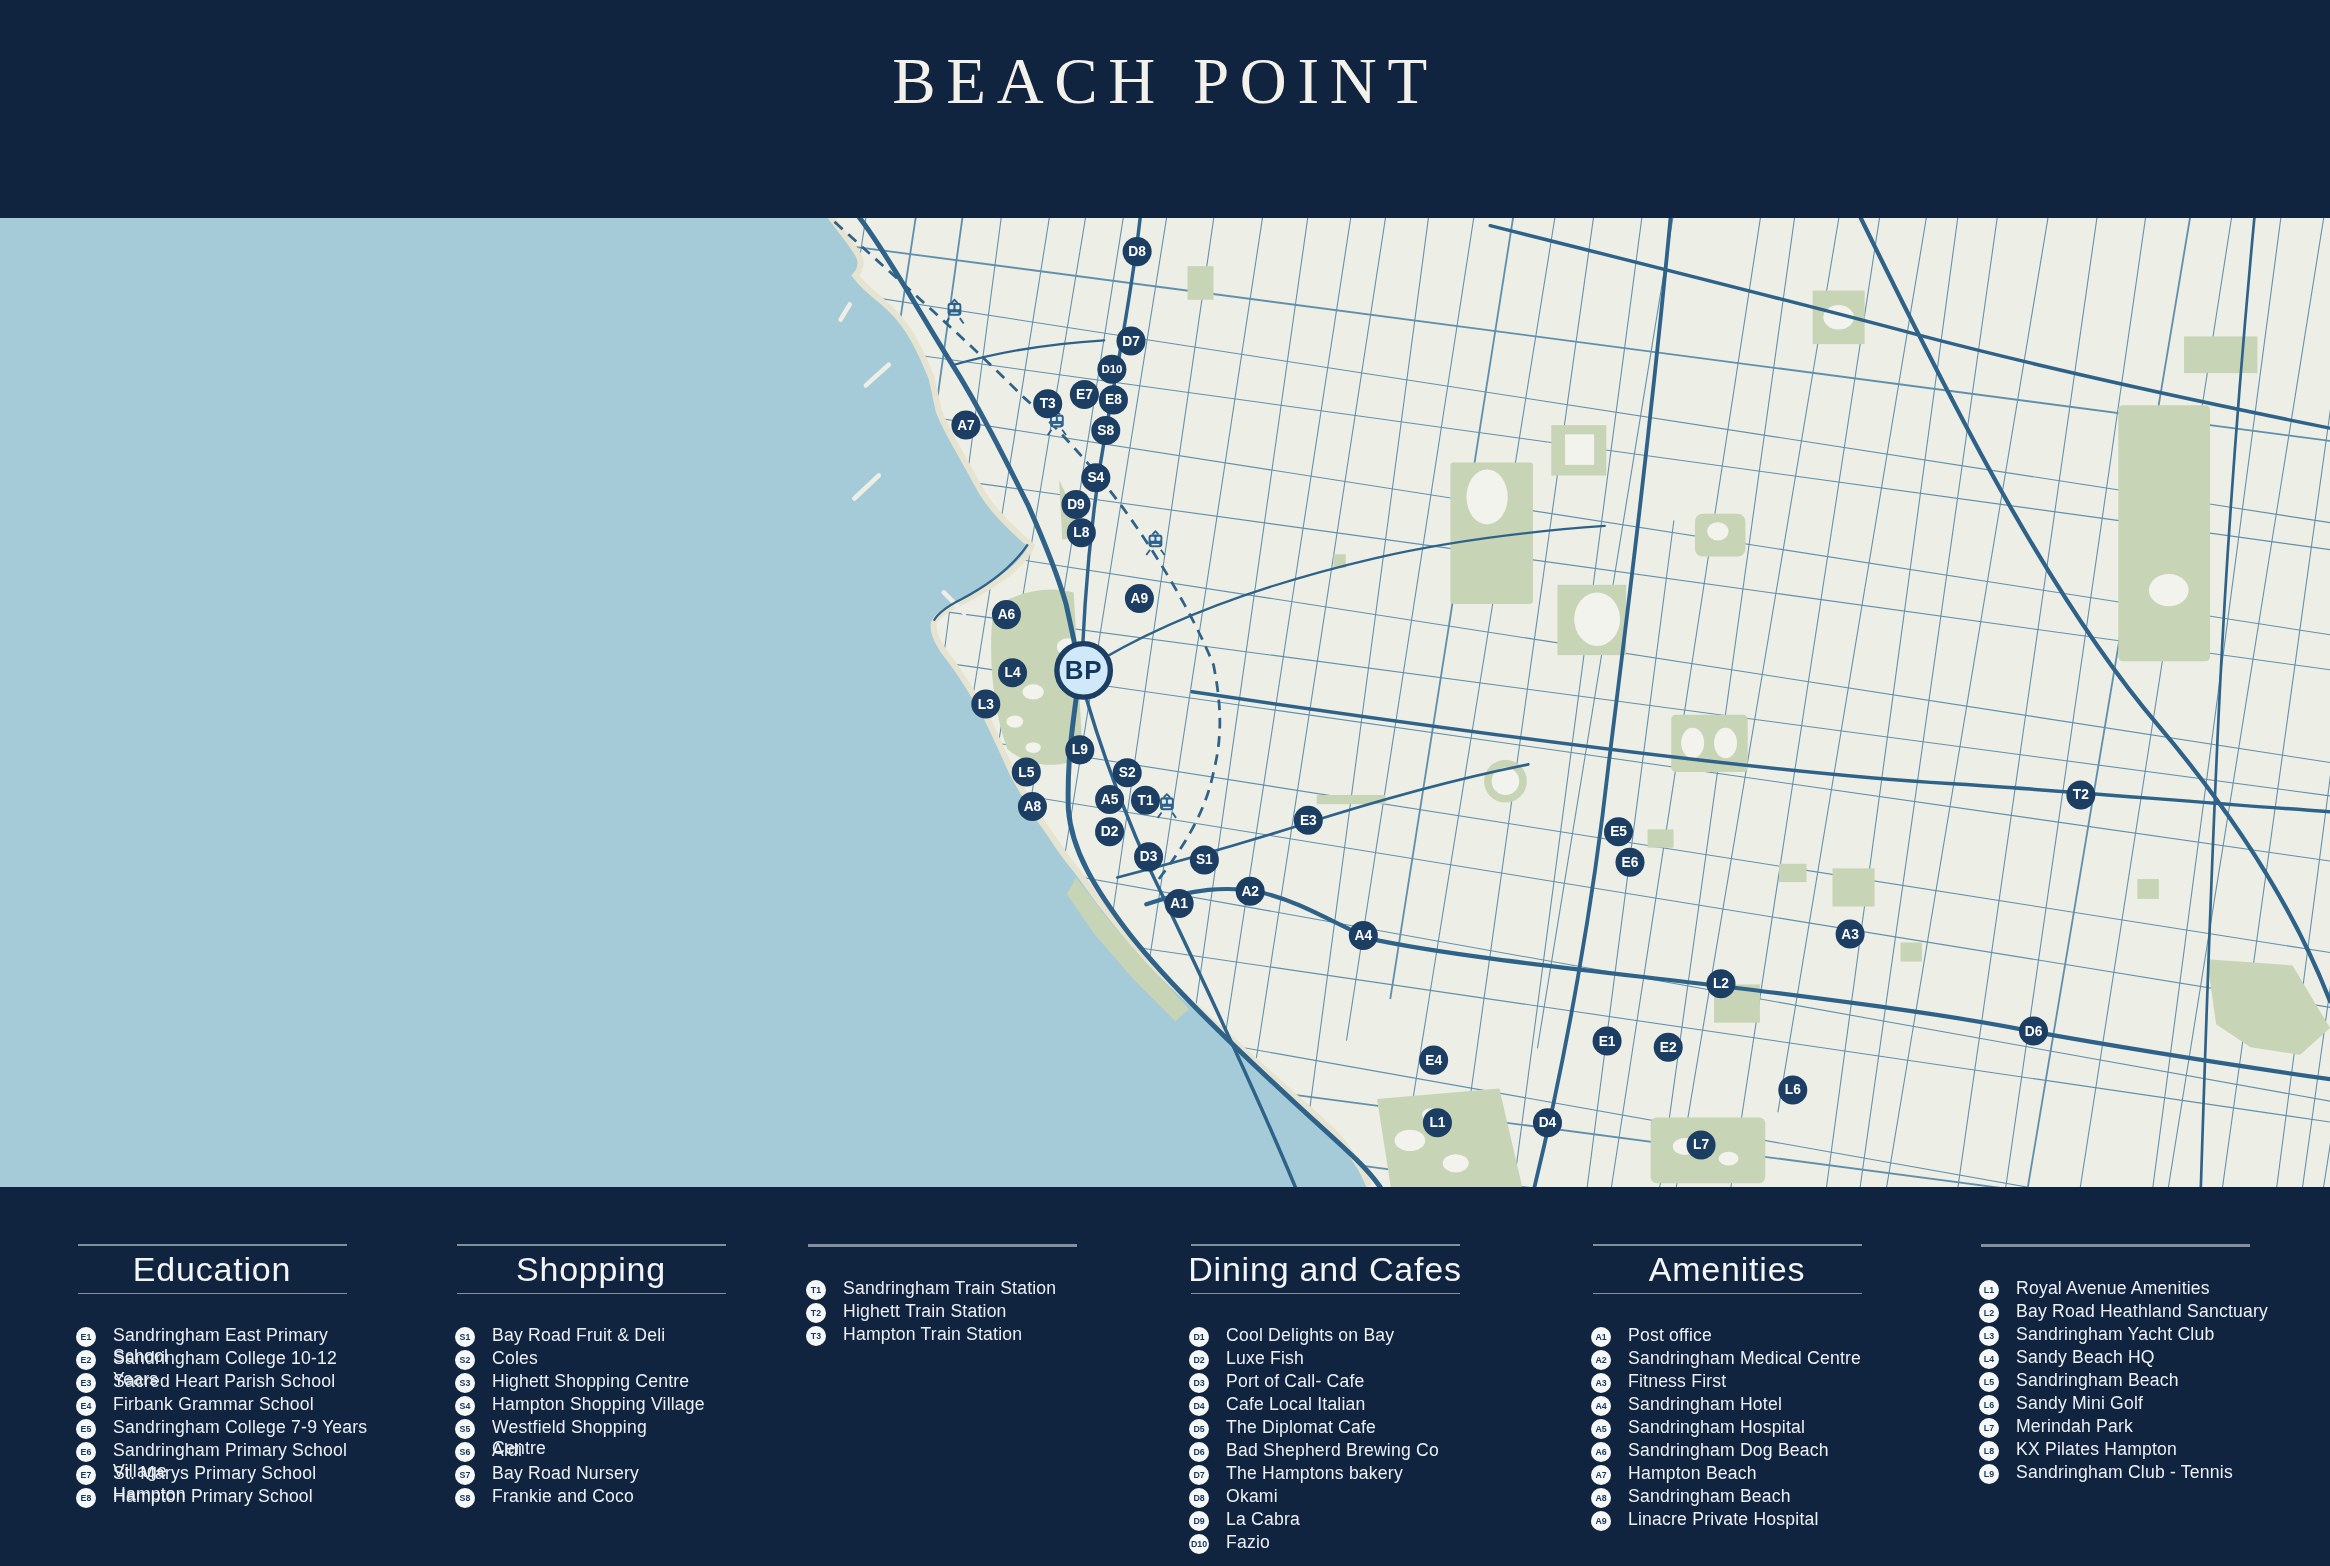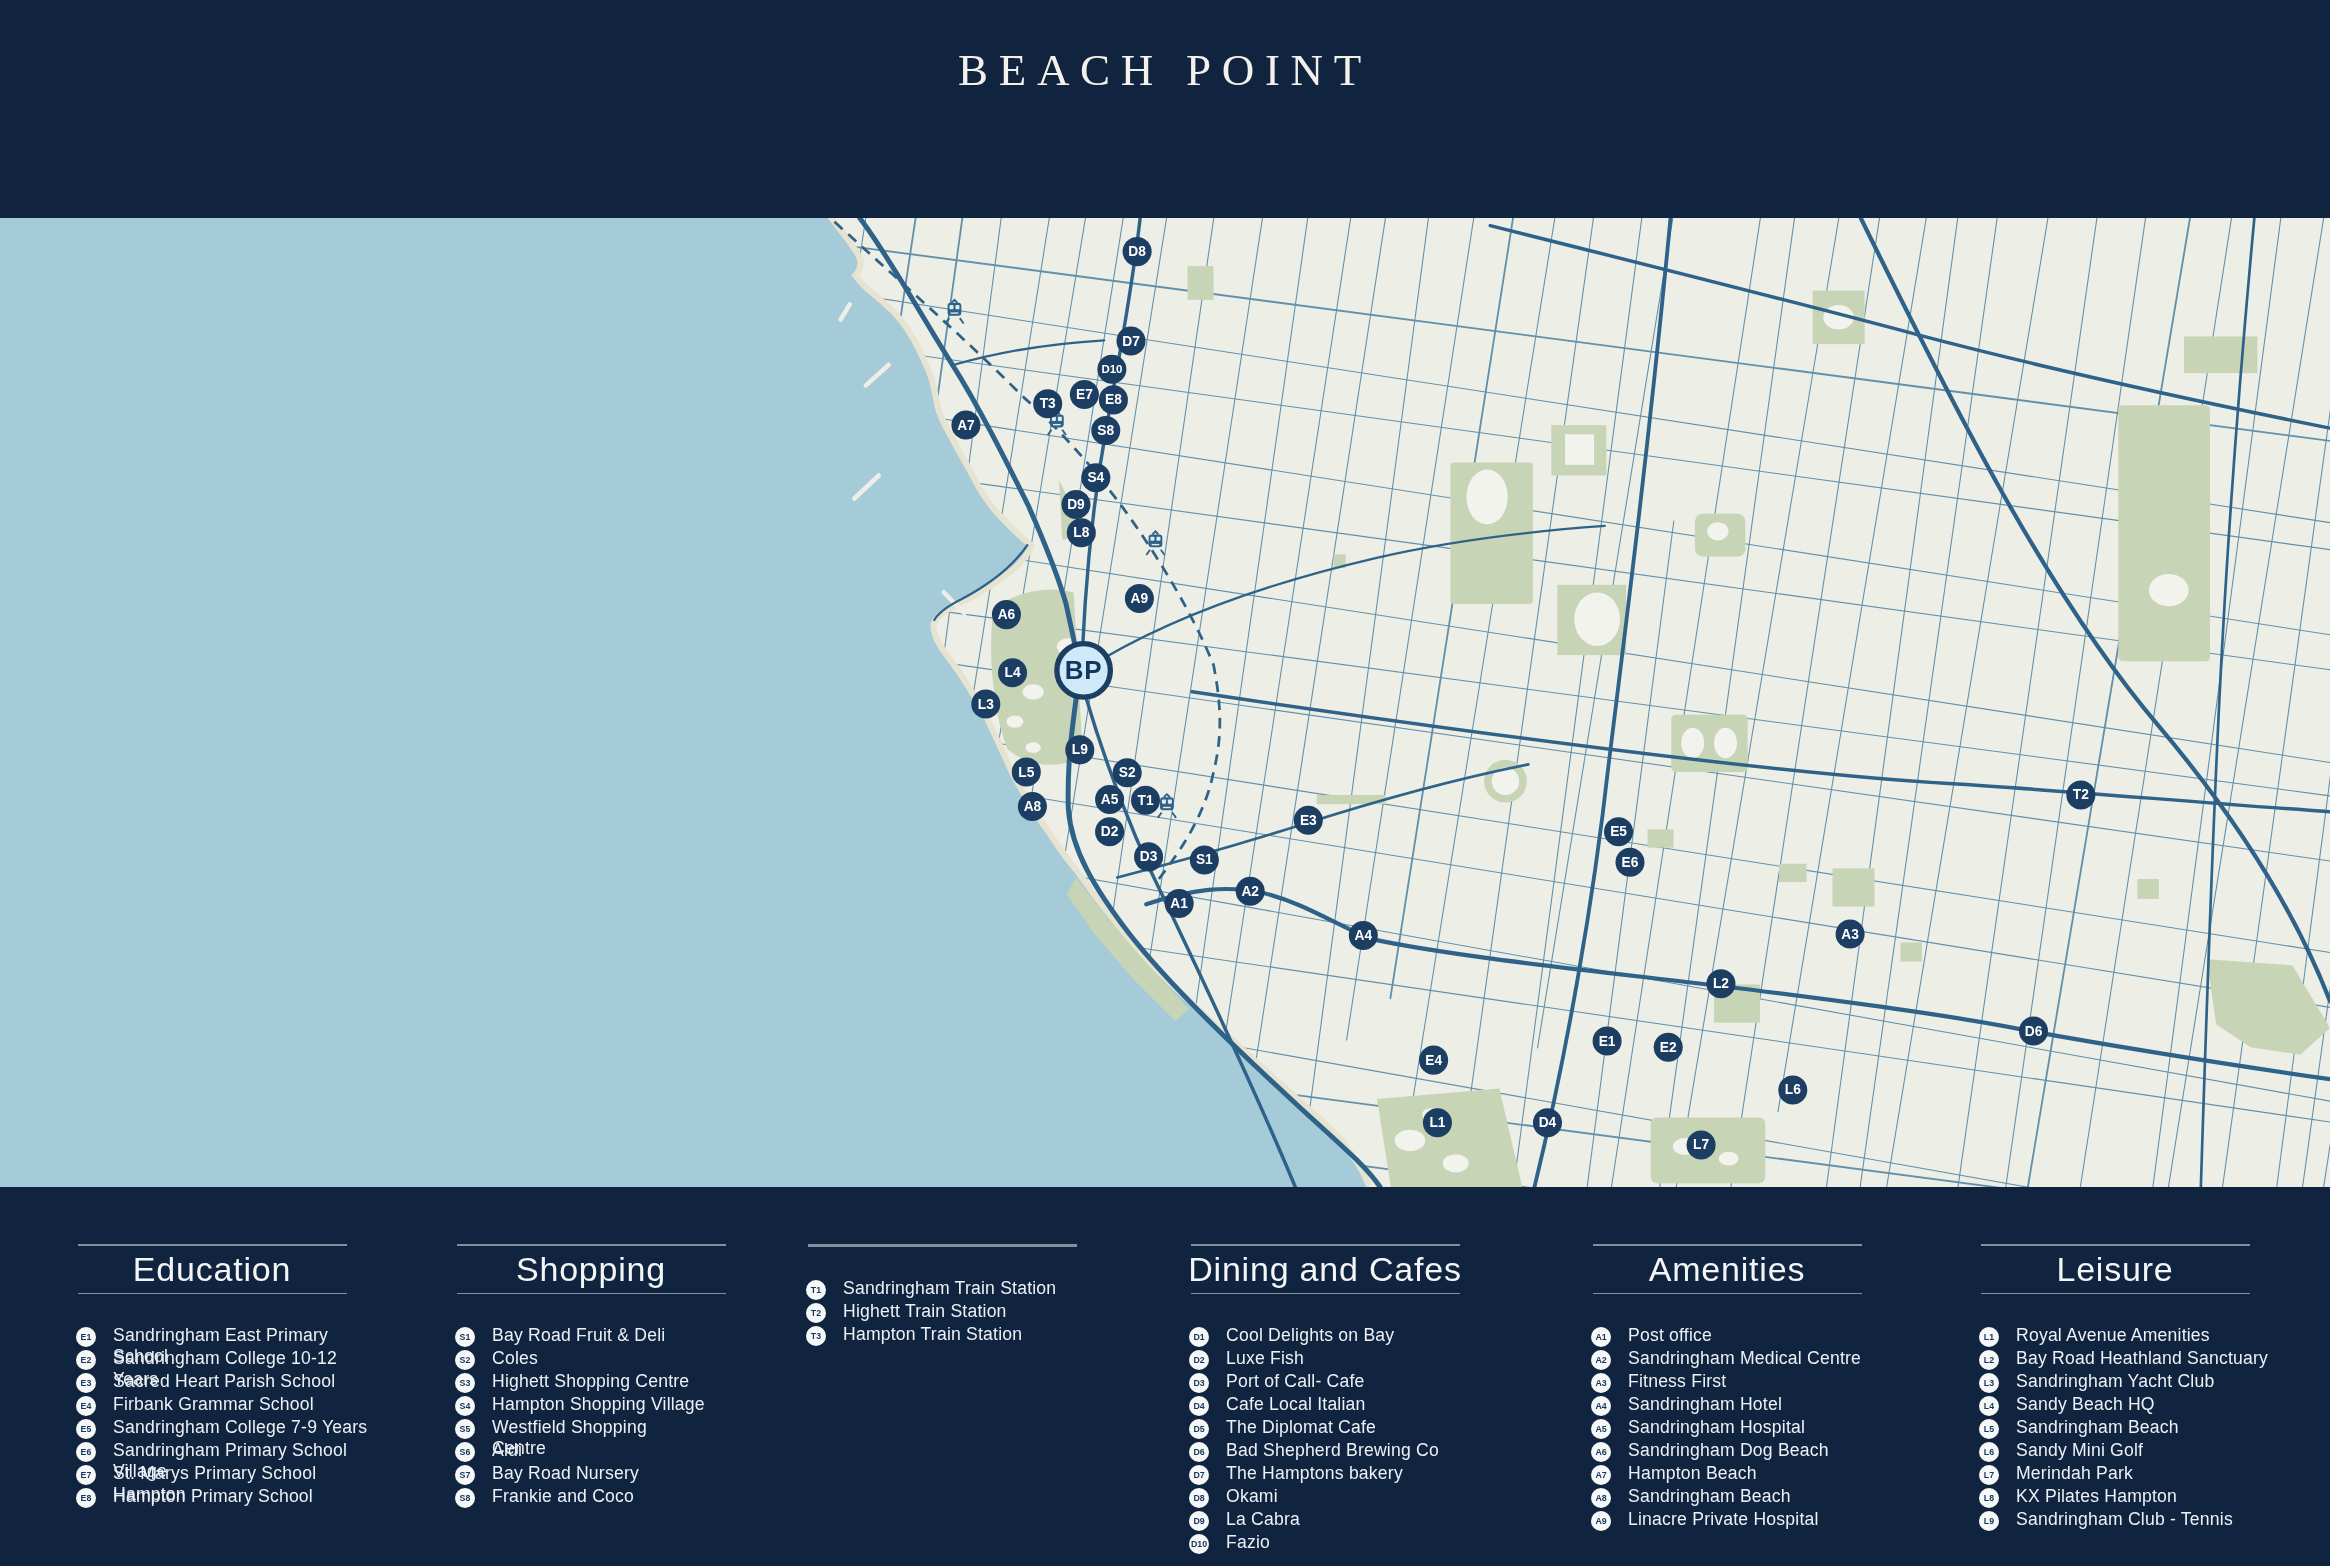--- a/index.html
+++ b/index.html
@@ -2,21 +2,21 @@
 <html style="--navy: #102440; --marker: #1d3e63; --water: #a5cbd8; --land: #edeee6; --green: #c8d4b6; --road: #2e6288; --minor: #6190ac; --sand: #e7e3d1; --bpfill: #cfe9f8; --badgebg: #f6f8f7; --badgetx: #15355c; --rule: #97a2b0;font-size:12.2px"><head>
 <meta charset="utf-8">
 <style>
   html,body{margin:0;padding:0;width:2330px;height:1567px;overflow:hidden;
     font-family:"Liberation Sans", sans-serif;}
   #app{position:relative;width:2330px;height:1567px;background:var(--navy,#102440);}
 
   
   #header{position:absolute;top:0;left:0;width:100%;height:218px;text-align:center;}
   #page-title{margin:0;padding-top:44px;font-family:"Liberation Serif", serif;
-    font-weight:400;font-size:45px;letter-spacing:10.7px;color:#f3f1ea;}
+    font-weight:400;font-size:65px;letter-spacing:10.7px;color:#f3f1ea;}
   #page-subtitle{margin-top:20px;font-size:18.3px;letter-spacing:10px;color:#ccd5df;font-weight:400;}
 
   
   #map{position:absolute;top:218px;left:0;}
   .land{fill:var(--land,#edeee6);}
   .water{fill:var(--water,#a5cbd8);}
   .sand{fill:none;stroke:var(--sand,#e7e3d1);stroke-width:16;}
   .street{stroke:var(--minor,#6190ac);fill:none;stroke-linecap:round;}
   .road{stroke:var(--road,#2e6288);fill:none;stroke-linecap:round;}
   .rail{stroke:var(--road,#2e6288);fill:none;stroke-width:3.6;stroke-dasharray:14 10;}
@@ -606,21 +606,20 @@
               <span class="item-label">Sandringham Beach</span>
             </div>
             <div class="legend-row">
               <span class="badge">A9</span>
               <span class="item-label">Linacre Private Hospital</span>
             </div>
           </div>
         </div>
         <div class="col" style="left: 1947px;">
           <div class="rule rule-top"></div>
-          <h2 class="col-title">Leisure</h2>
           <div class="rule"></div>
           <div class="rows">
             <div class="legend-row">
               <span class="badge">L1</span>
               <span class="item-label">Royal Avenue Amenities</span>
             </div>
             <div class="legend-row">
               <span class="badge">L2</span>
               <span class="item-label">Bay Road Heathland Sanctuary</span>
             </div>

